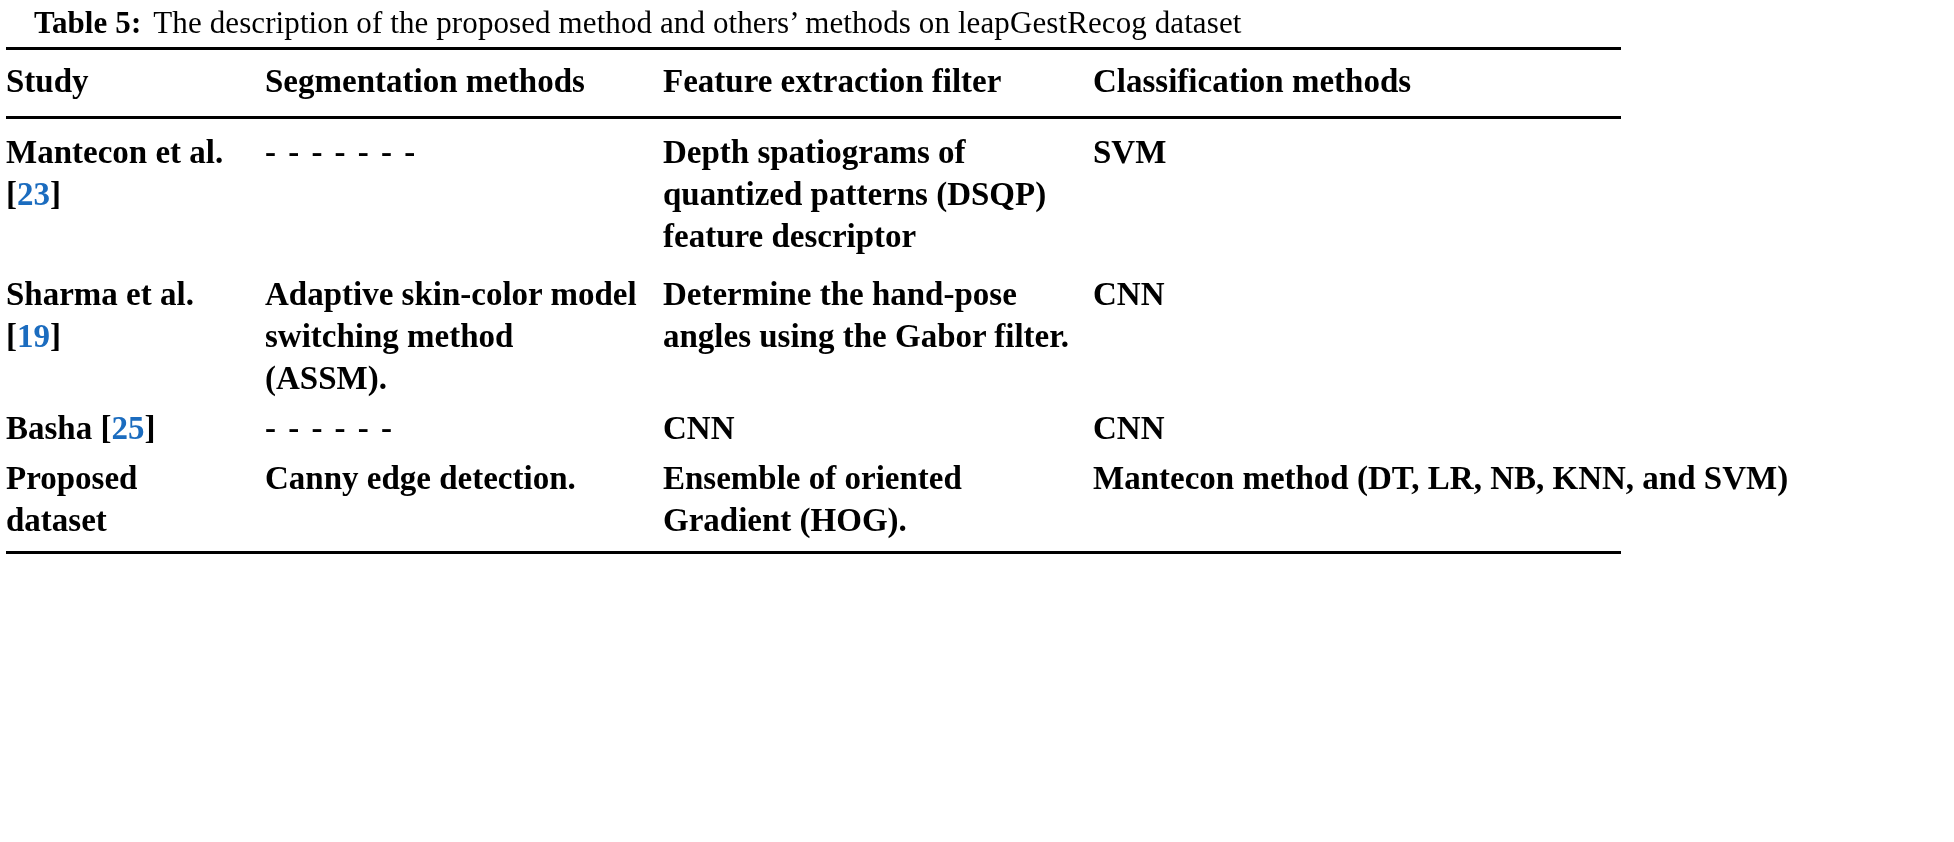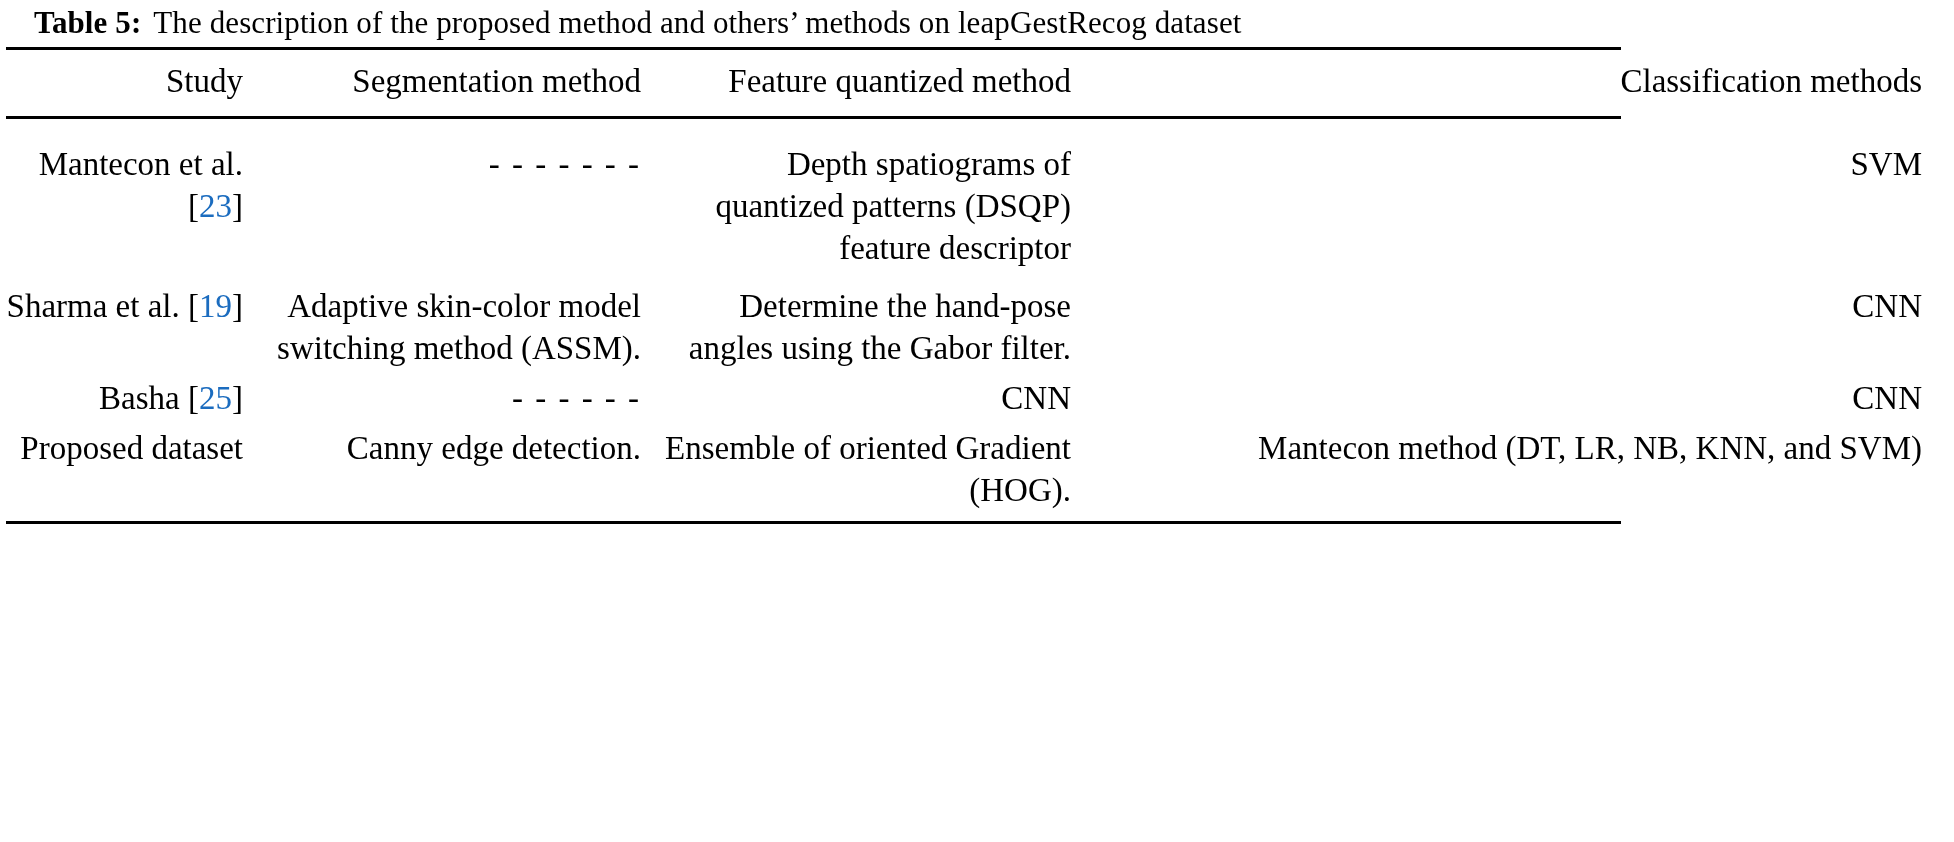--- a/index.html
+++ b/index.html
@@ -59,40 +59,40 @@
     font-size: 33px;
   }
   table.tbl col.c1 { width: 259px; }
   table.tbl col.c2 { width: 398px; }
   table.tbl col.c3 { width: 430px; }
   table.tbl col.c4 { width: 851px; }
 
   table.tbl th,
   table.tbl td {
     vertical-align: top;
-    text-align: right;
-    font-weight: normal;
+    text-align: left;
+    font-weight: bold;
     padding: 0;
     border: 0;
     line-height: 42px;
   }
 
   thead.thead th {
     padding-top: 10px;
     padding-bottom: 14px;
     padding-right: 22px;
   }
 
   tbody.tbody td {
     padding-top: 10px;
     padding-bottom: 10px;
     padding-right: 22px;
   }
 
-  tbody.tbody tr.row-mantecon td { padding-top: 24px; padding-bottom: 14px; }
+  tbody.tbody tr.row-mantecon td { padding-top: 12px; padding-bottom: 14px; }
   tbody.tbody tr.row-sharma  td  { padding-top: 2px;  padding-bottom: 4px; }
   tbody.tbody tr.row-basha   td  { padding-top: 4px;  padding-bottom: 2px; margin-left: 8px; }
   tbody.tbody tr.row-proposed td { padding-top: 6px;  padding-bottom: 10px; }
 
   .cite {
     color: #1b6cbf;
   }
   .dashes {
     letter-spacing: 0.06em;
     white-space: nowrap;
@@ -115,22 +115,22 @@
   <table class="tbl">
     <colgroup>
       <col class="c1">
         <col class="c2">
         <col class="c3">
         <col class="c4">
     </colgroup>
     <thead class="thead">
       <tr>
         <th>Study</th>
-        <th>Segmentation method</th>
-        <th>Feature quantized method</th>
+        <th>Segmentation methods</th>
+        <th>Feature extraction filter</th>
         <th>Classification methods</th>
       </tr>
     </thead>
   </table>
 
   <div class="rule rule-head"></div>
 
   <table class="tbl">
     <colgroup>
       <col class="c1">

